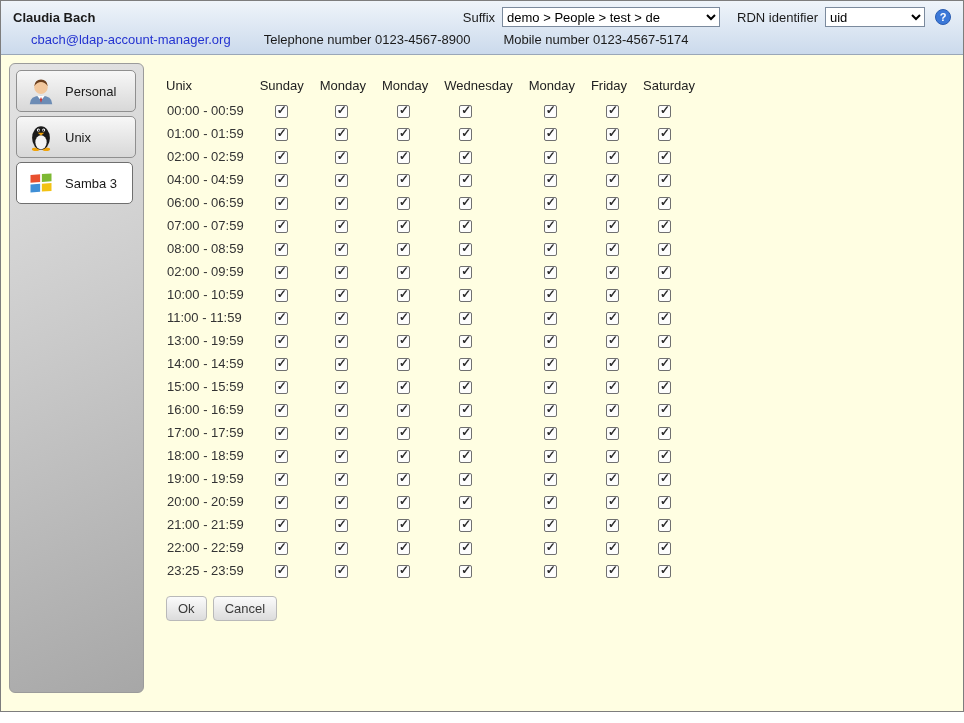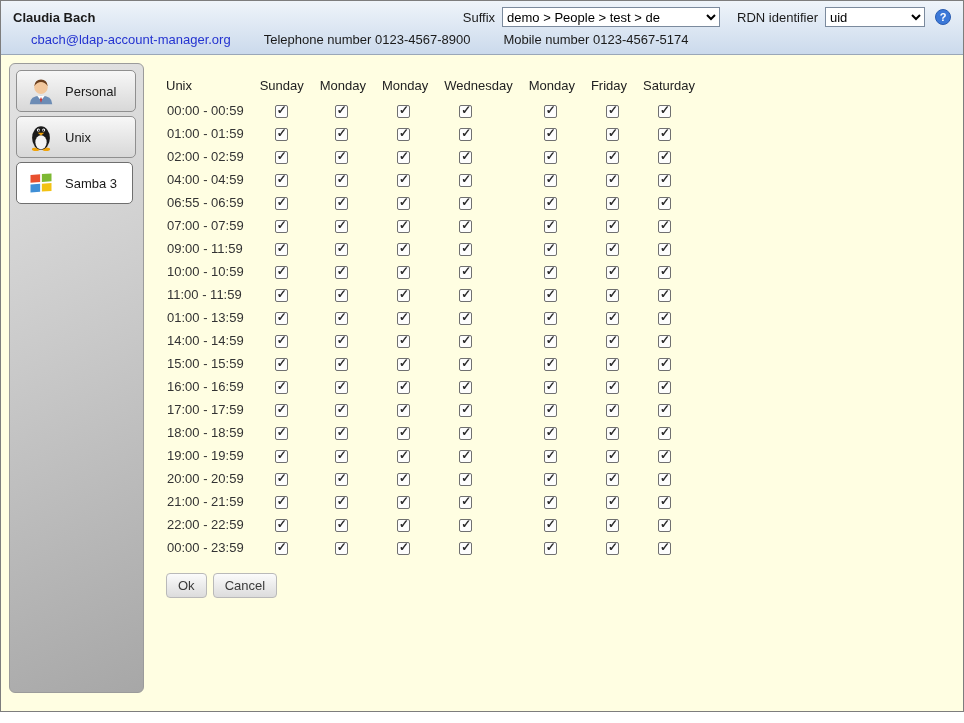--- a/index.html
+++ b/index.html
@@ -221,41 +221,51 @@
               <td class="time-cell">04:00 - 04:59</td>
               <td class="cb-cell"><input type="checkbox" class="cb" checked="" style=""></td>
               <td class="cb-cell"><input type="checkbox" class="cb" checked="" style=""></td>
               <td class="cb-cell"><input type="checkbox" class="cb" checked="" style=""></td>
               <td class="cb-cell"><input type="checkbox" class="cb" checked="" style=""></td>
               <td class="cb-cell"><input type="checkbox" class="cb" checked="" style=""></td>
               <td class="cb-cell"><input type="checkbox" class="cb" checked="" style=""></td>
               <td class="cb-cell"><input type="checkbox" class="cb" checked="" style=""></td>
             </tr>
             <tr>
-              <td class="time-cell">06:55 - 06:59</td>
+              <td class="time-cell">06:00 - 06:59</td>
               <td class="cb-cell"><input type="checkbox" class="cb" checked="" style=""></td>
               <td class="cb-cell"><input type="checkbox" class="cb" checked="" style=""></td>
               <td class="cb-cell"><input type="checkbox" class="cb" checked="" style=""></td>
               <td class="cb-cell"><input type="checkbox" class="cb" checked="" style=""></td>
               <td class="cb-cell"><input type="checkbox" class="cb" checked="" style=""></td>
               <td class="cb-cell"><input type="checkbox" class="cb" checked="" style=""></td>
               <td class="cb-cell"><input type="checkbox" class="cb" checked="" style=""></td>
             </tr>
             <tr>
               <td class="time-cell">07:00 - 07:59</td>
               <td class="cb-cell"><input type="checkbox" class="cb" checked="" style=""></td>
               <td class="cb-cell"><input type="checkbox" class="cb" checked="" style=""></td>
               <td class="cb-cell"><input type="checkbox" class="cb" checked="" style=""></td>
               <td class="cb-cell"><input type="checkbox" class="cb" checked="" style=""></td>
               <td class="cb-cell"><input type="checkbox" class="cb" checked="" style=""></td>
               <td class="cb-cell"><input type="checkbox" class="cb" checked="" style=""></td>
               <td class="cb-cell"><input type="checkbox" class="cb" checked="" style=""></td>
             </tr>
             <tr>
-              <td class="time-cell">09:00 - 11:59</td>
+              <td class="time-cell">08:00 - 08:59</td>
+              <td class="cb-cell"><input type="checkbox" class="cb" checked="" style=""></td>
+              <td class="cb-cell"><input type="checkbox" class="cb" checked="" style=""></td>
+              <td class="cb-cell"><input type="checkbox" class="cb" checked="" style=""></td>
+              <td class="cb-cell"><input type="checkbox" class="cb" checked="" style=""></td>
+              <td class="cb-cell"><input type="checkbox" class="cb" checked="" style=""></td>
+              <td class="cb-cell"><input type="checkbox" class="cb" checked="" style=""></td>
+              <td class="cb-cell"><input type="checkbox" class="cb" checked="" style=""></td>
+            </tr>
+            <tr>
+              <td class="time-cell">02:00 - 09:59</td>
               <td class="cb-cell"><input type="checkbox" class="cb" checked="" style=""></td>
               <td class="cb-cell"><input type="checkbox" class="cb" checked="" style=""></td>
               <td class="cb-cell"><input type="checkbox" class="cb" checked="" style=""></td>
               <td class="cb-cell"><input type="checkbox" class="cb" checked="" style=""></td>
               <td class="cb-cell"><input type="checkbox" class="cb" checked="" style=""></td>
               <td class="cb-cell"><input type="checkbox" class="cb" checked="" style=""></td>
               <td class="cb-cell"><input type="checkbox" class="cb" checked="" style=""></td>
             </tr>
             <tr>
               <td class="time-cell">10:00 - 10:59</td>
@@ -271,21 +281,21 @@
               <td class="time-cell">11:00 - 11:59</td>
               <td class="cb-cell"><input type="checkbox" class="cb" checked="" style=""></td>
               <td class="cb-cell"><input type="checkbox" class="cb" checked="" style=""></td>
               <td class="cb-cell"><input type="checkbox" class="cb" checked="" style=""></td>
               <td class="cb-cell"><input type="checkbox" class="cb" checked="" style=""></td>
               <td class="cb-cell"><input type="checkbox" class="cb" checked="" style=""></td>
               <td class="cb-cell"><input type="checkbox" class="cb" checked="" style=""></td>
               <td class="cb-cell"><input type="checkbox" class="cb" checked="" style=""></td>
             </tr>
             <tr>
-              <td class="time-cell">01:00 - 13:59</td>
+              <td class="time-cell">13:00 - 19:59</td>
               <td class="cb-cell"><input type="checkbox" class="cb" checked="" style=""></td>
               <td class="cb-cell"><input type="checkbox" class="cb" checked="" style=""></td>
               <td class="cb-cell"><input type="checkbox" class="cb" checked="" style=""></td>
               <td class="cb-cell"><input type="checkbox" class="cb" checked="" style=""></td>
               <td class="cb-cell"><input type="checkbox" class="cb" checked="" style=""></td>
               <td class="cb-cell"><input type="checkbox" class="cb" checked="" style=""></td>
               <td class="cb-cell"><input type="checkbox" class="cb" checked="" style=""></td>
             </tr>
             <tr>
               <td class="time-cell">14:00 - 14:59</td>
@@ -371,21 +381,21 @@
               <td class="time-cell">22:00 - 22:59</td>
               <td class="cb-cell"><input type="checkbox" class="cb" checked="" style=""></td>
               <td class="cb-cell"><input type="checkbox" class="cb" checked="" style=""></td>
               <td class="cb-cell"><input type="checkbox" class="cb" checked="" style=""></td>
               <td class="cb-cell"><input type="checkbox" class="cb" checked="" style=""></td>
               <td class="cb-cell"><input type="checkbox" class="cb" checked="" style=""></td>
               <td class="cb-cell"><input type="checkbox" class="cb" checked="" style=""></td>
               <td class="cb-cell"><input type="checkbox" class="cb" checked="" style=""></td>
             </tr>
             <tr>
-              <td class="time-cell">00:00 - 23:59</td>
+              <td class="time-cell">23:25 - 23:59</td>
               <td class="cb-cell"><input type="checkbox" class="cb" checked="" style=""></td>
               <td class="cb-cell"><input type="checkbox" class="cb" checked="" style=""></td>
               <td class="cb-cell"><input type="checkbox" class="cb" checked="" style=""></td>
               <td class="cb-cell"><input type="checkbox" class="cb" checked="" style=""></td>
               <td class="cb-cell"><input type="checkbox" class="cb" checked="" style=""></td>
               <td class="cb-cell"><input type="checkbox" class="cb" checked="" style=""></td>
               <td class="cb-cell"><input type="checkbox" class="cb" checked="" style=""></td>
             </tr>
           </tbody>
       </table>

